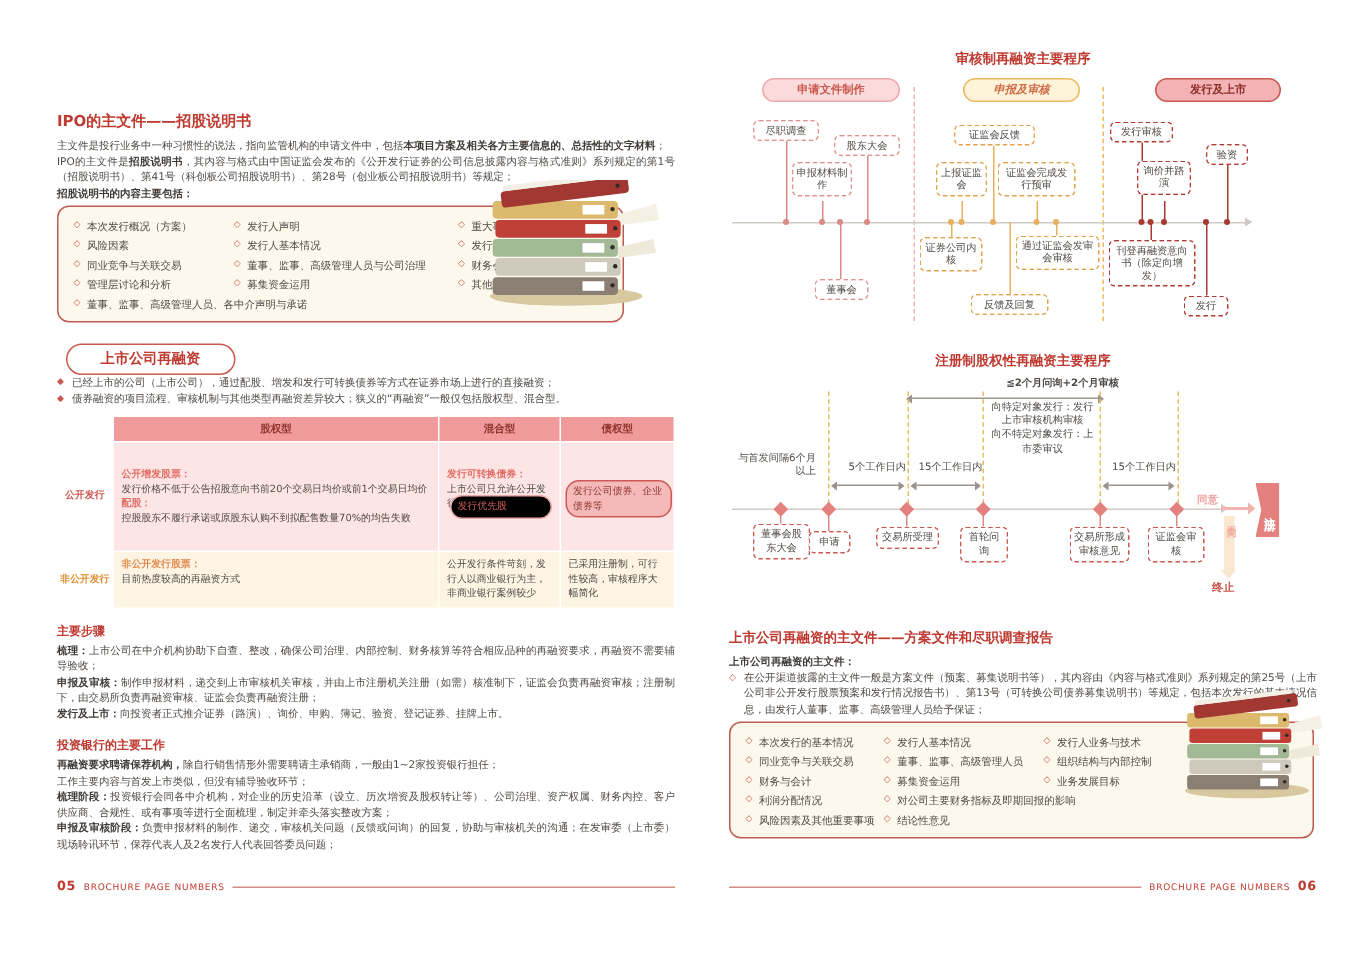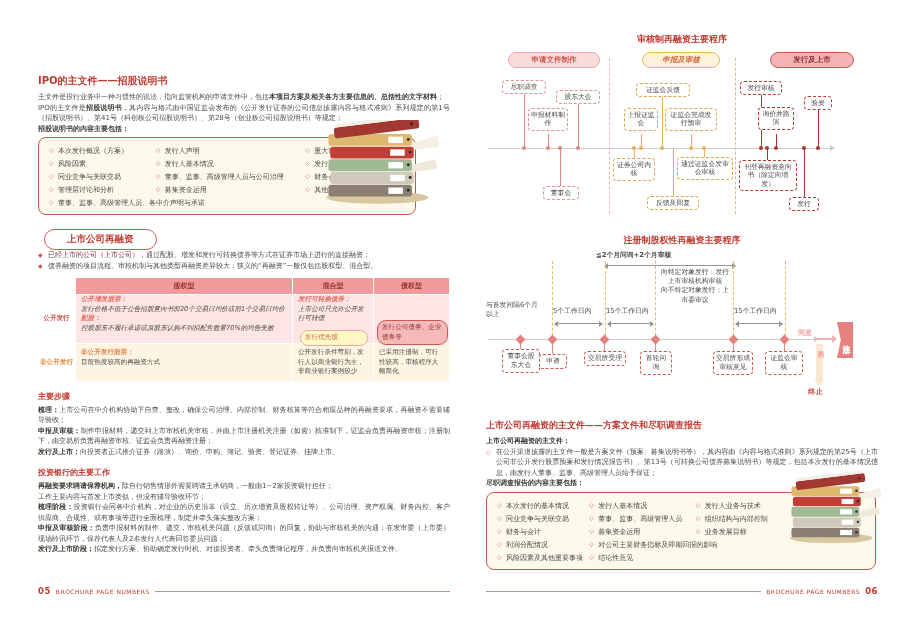--- a/index.html
+++ b/index.html
@@ -33,30 +33,30 @@
 
   .concept { padding-left:10px; position:relative; }
   .concept::before { content:"◆"; position:absolute; left:0; top:0; color:#c9584f; font-size:6px; }
 
   
   .tbl { position:relative; display:grid; grid-template-columns:37px 216px 80px 75px;
     gap:1px; margin-top:7px; font-size:6.6px; line-height:1.45; color:#4f4a45; }
   .tbl .hd { background:#f09a9b; color:#8f352c; font-weight:bold; text-align:center;
     padding:3px 0; font-size:7px; }
   .tbl .corner { background:transparent; }
-  .c-r1 { background:#fce5e4; padding:0 5px;font-style:italic; }
+  .c-r1 { background:#fce5e4; padding:17px 5px; }
   .c-r2 { background:#fdf4e3; padding:4px 5px; }
   .c-lab { background:transparent; display:flex; align-items:center; justify-content:center;
     font-weight:bold; text-align:center; }
   .lab-pub { color:#c9584f; } .lab-npub { color:#dd8f33; }
   .lead-pk { color:#e26d66; font-weight:bold; }
   .lead-or { color:#e08a4e; font-weight:bold; }
   .tbl-pill { position:absolute; z-index:4; border-radius:9px; text-align:left;
     font-size:6.6px; padding:2px 4px; }
-  .pill-pref { left:262px; top:52px; width:68px; background:#fef9c3;
+  .pill-pref { left:262px; top:52px; width:68px; background:#000000;
     border:1px solid #eda9a9; color:#d4625c; }
   .pill-bond { left:339px; top:42px; width:71px; background:#f5b9ba;
     border:1px solid #cc5a52; color:#8f352c; }
 
   
   .footer { position:absolute; top:586px; display:flex; align-items:center; gap:5px;
     color:#bf3a30; font-size:6px; letter-spacing:0.5px; }
   .footer .pg { font-weight:bold; font-size:8.5px; }
   .footer .rule { flex:1; height:1px; background:#cf8d86; }
 
@@ -76,21 +76,21 @@
     font-size:6.8px; line-height:1.25; color:#4f4a45; text-align:center; padding:2px 2px; z-index:2; }
   .bd-c1 { border-color:#e09290; } .bd-c2 { border-color:#e2a34c; } .bd-c3 { border-color:#b23a31; }
   .stem { position:absolute; width:1px; z-index:1; }
   .st-c1 { background:#d98a84; } .st-c2 { background:#e8b05c; } .st-c3 { background:#a8392f; }
   .dot { position:absolute; width:4px; height:4px; border-radius:50%; z-index:3; }
   .do-c1 { background:#d98a84; } .do-c2 { background:#e8b05c; } .do-c3 { background:#a8392f; }
 
   
   #d2 { position:relative; width:392px; height:150px; margin-top:4px; }
   .d2-tick { position:absolute; top:10px; height:80px; width:0; border-left:1px dashed #ecba63; }
-  .d2-lbl { position:absolute; font-size:6.8px; color:#4f4a45; text-align:left; line-height:1.35; }
+  .d2-lbl { position:absolute; font-size:6.8px; color:#4f4a45; text-align:right; line-height:1.35; }
   .arrow2 { position:absolute; height:1px; background:#9a948d; }
   .arrow2::before { content:""; position:absolute; left:-1px; top:-2.5px; border-right:4px solid #9a948d;
     border-top:3px solid transparent; border-bottom:3px solid transparent; }
   .arrow2::after { content:""; position:absolute; right:-1px; top:-2.5px; border-left:4px solid #9a948d;
     border-top:3px solid transparent; border-bottom:3px solid transparent; }
   .diamond { position:absolute; width:7px; height:7px; background:#e4807d; transform:rotate(45deg); z-index:2; }
   .d2-stem { position:absolute; width:1px; background:#d98a84; }
   .sbox { position:absolute; border:1px dashed #c9584f; border-radius:4px; background:#fff;
     font-size:6.8px; line-height:1.3; color:#4f4a45; text-align:center; padding:2px 2px; z-index:2; }
   .agree { position:absolute; color:#f2a6a4; font-weight:bold; font-size:7px; }
@@ -200,21 +200,20 @@
     <div class="h-red-s">主要步骤</div>
     <p class="body-t"><span class="lead-b">梳理：</span><span>上市公司在中介机构协助下自查、整改，确保公司治理、内部控制、财务核算等符合相应品种的再融资要求，再融资不需要辅导验收；</span></p>
     <p class="body-t"><span class="lead-b">申报及审核：</span><span>制作申报材料，递交到上市审核机关审核，并由上市注册机关注册（如需）核准制下，证监会负责再融资审核；注册制下，由交易所负责再融资审核、证监会负责再融资注册；</span></p>
     <p class="body-t"><span class="lead-b">发行及上市：</span><span>向投资者正式推介证券（路演）、询价、申购、簿记、验资、登记证券、挂牌上市。</span></p>
 
     <div class="h-red-s">投资银行的主要工作</div>
     <p class="body-t"><span class="lead-b">再融资要求聘请保荐机构，</span><span>除自行销售情形外需要聘请主承销商，一般由1~2家投资银行担任；</span></p>
     <p class="body-t"><span class="lead-b"></span><span>工作主要内容与首发上市类似，但没有辅导验收环节；</span></p>
     <p class="body-t"><span class="lead-b">梳理阶段：</span><span>投资银行会同各中介机构，对企业的历史沿革（设立、历次增资及股权转让等）、公司治理、资产权属、财务内控、客户供应商、合规性、或有事项等进行全面梳理，制定并牵头落实整改方案；</span></p>
     <p class="body-t"><span class="lead-b">申报及审核阶段：</span><span>负责申报材料的制作、递交，审核机关问题（反馈或问询）的回复，协助与审核机关的沟通；在发审委（上市委）现场聆讯环节，保荐代表人及2名发行人代表回答委员问题；</span></p>
-    <p class="body-t"><span class="lead-b">发行及上市阶段：</span><span>拟定发行方案、协助确定发行时机、对接投资者、牵头负责簿记程序，并负责向审核机关报送文件。</span></p>
   </div>
 
   <div class="col" id="col-right">
     <div class="d-title">审核制再融资主要程序</div>
 
     <div id="d1">
       <div class="d1-sep" style="left:123px;"></div>
       <div class="d1-sep" style="left:249px; border-left-color:#ecba63;"></div>
       <div class="d1-pill p-c1" style="left:22px; width:92px;">申请文件制作</div>
       <div class="d1-pill p-c2" style="left:156px; width:78px;font-style:italic;">申报及审核</div>
@@ -315,21 +314,20 @@
       <div class="pink-arrow" style="left:328px; top:87px; width:18px;"></div>
       <div class="reg-tab" style="left:351px; top:71px;">注册</div>
       <div class="down-arrow" style="left:330px; top:93px; height:36px;"></div>
       <div class="disagree" style="left:330px; top:95px;">不同意</div>
       <div class="terminate" style="left:322px; top:136px;">终止</div>
     </div>
 
     <div class="h-red" style="margin-top:18px; font-size:9px;">上市公司再融资的主文件——方案文件和尽职调查报告</div>
     <p class="body-t"><b>上市公司再融资的主文件：</b></p>
     <p class="body-t itm" style="padding-left:10px;">在公开渠道披露的主文件一般是方案文件（预案、募集说明书等），其内容由《内容与格式准则》系列规定的第25号（上市公司非公开发行股票预案和发行情况报告书）、第13号（可转换公司债券募集说明书）等规定，包括本次发行的基本情况信息，由发行人董事、监事、高级管理人员给予保证；</p>
-    <p class="body-t"><b>尽职调查报告的内容主要包括：</b></p>
 
     <div class="cream-box" style="width:390px; min-height:62px;">
       <div class="itm-grid" style="grid-template-columns:32% 37% 31%; padding-right:80px;">
         <div class="itm">本次发行的基本情况</div>
         <div class="itm">发行人基本情况</div>
         <div class="itm">发行人业务与技术</div>
         <div class="itm">同业竞争与关联交易</div>
         <div class="itm">董事、监事、高级管理人员</div>
         <div class="itm">组织结构与内部控制</div>
         <div class="itm">财务与会计</div>

